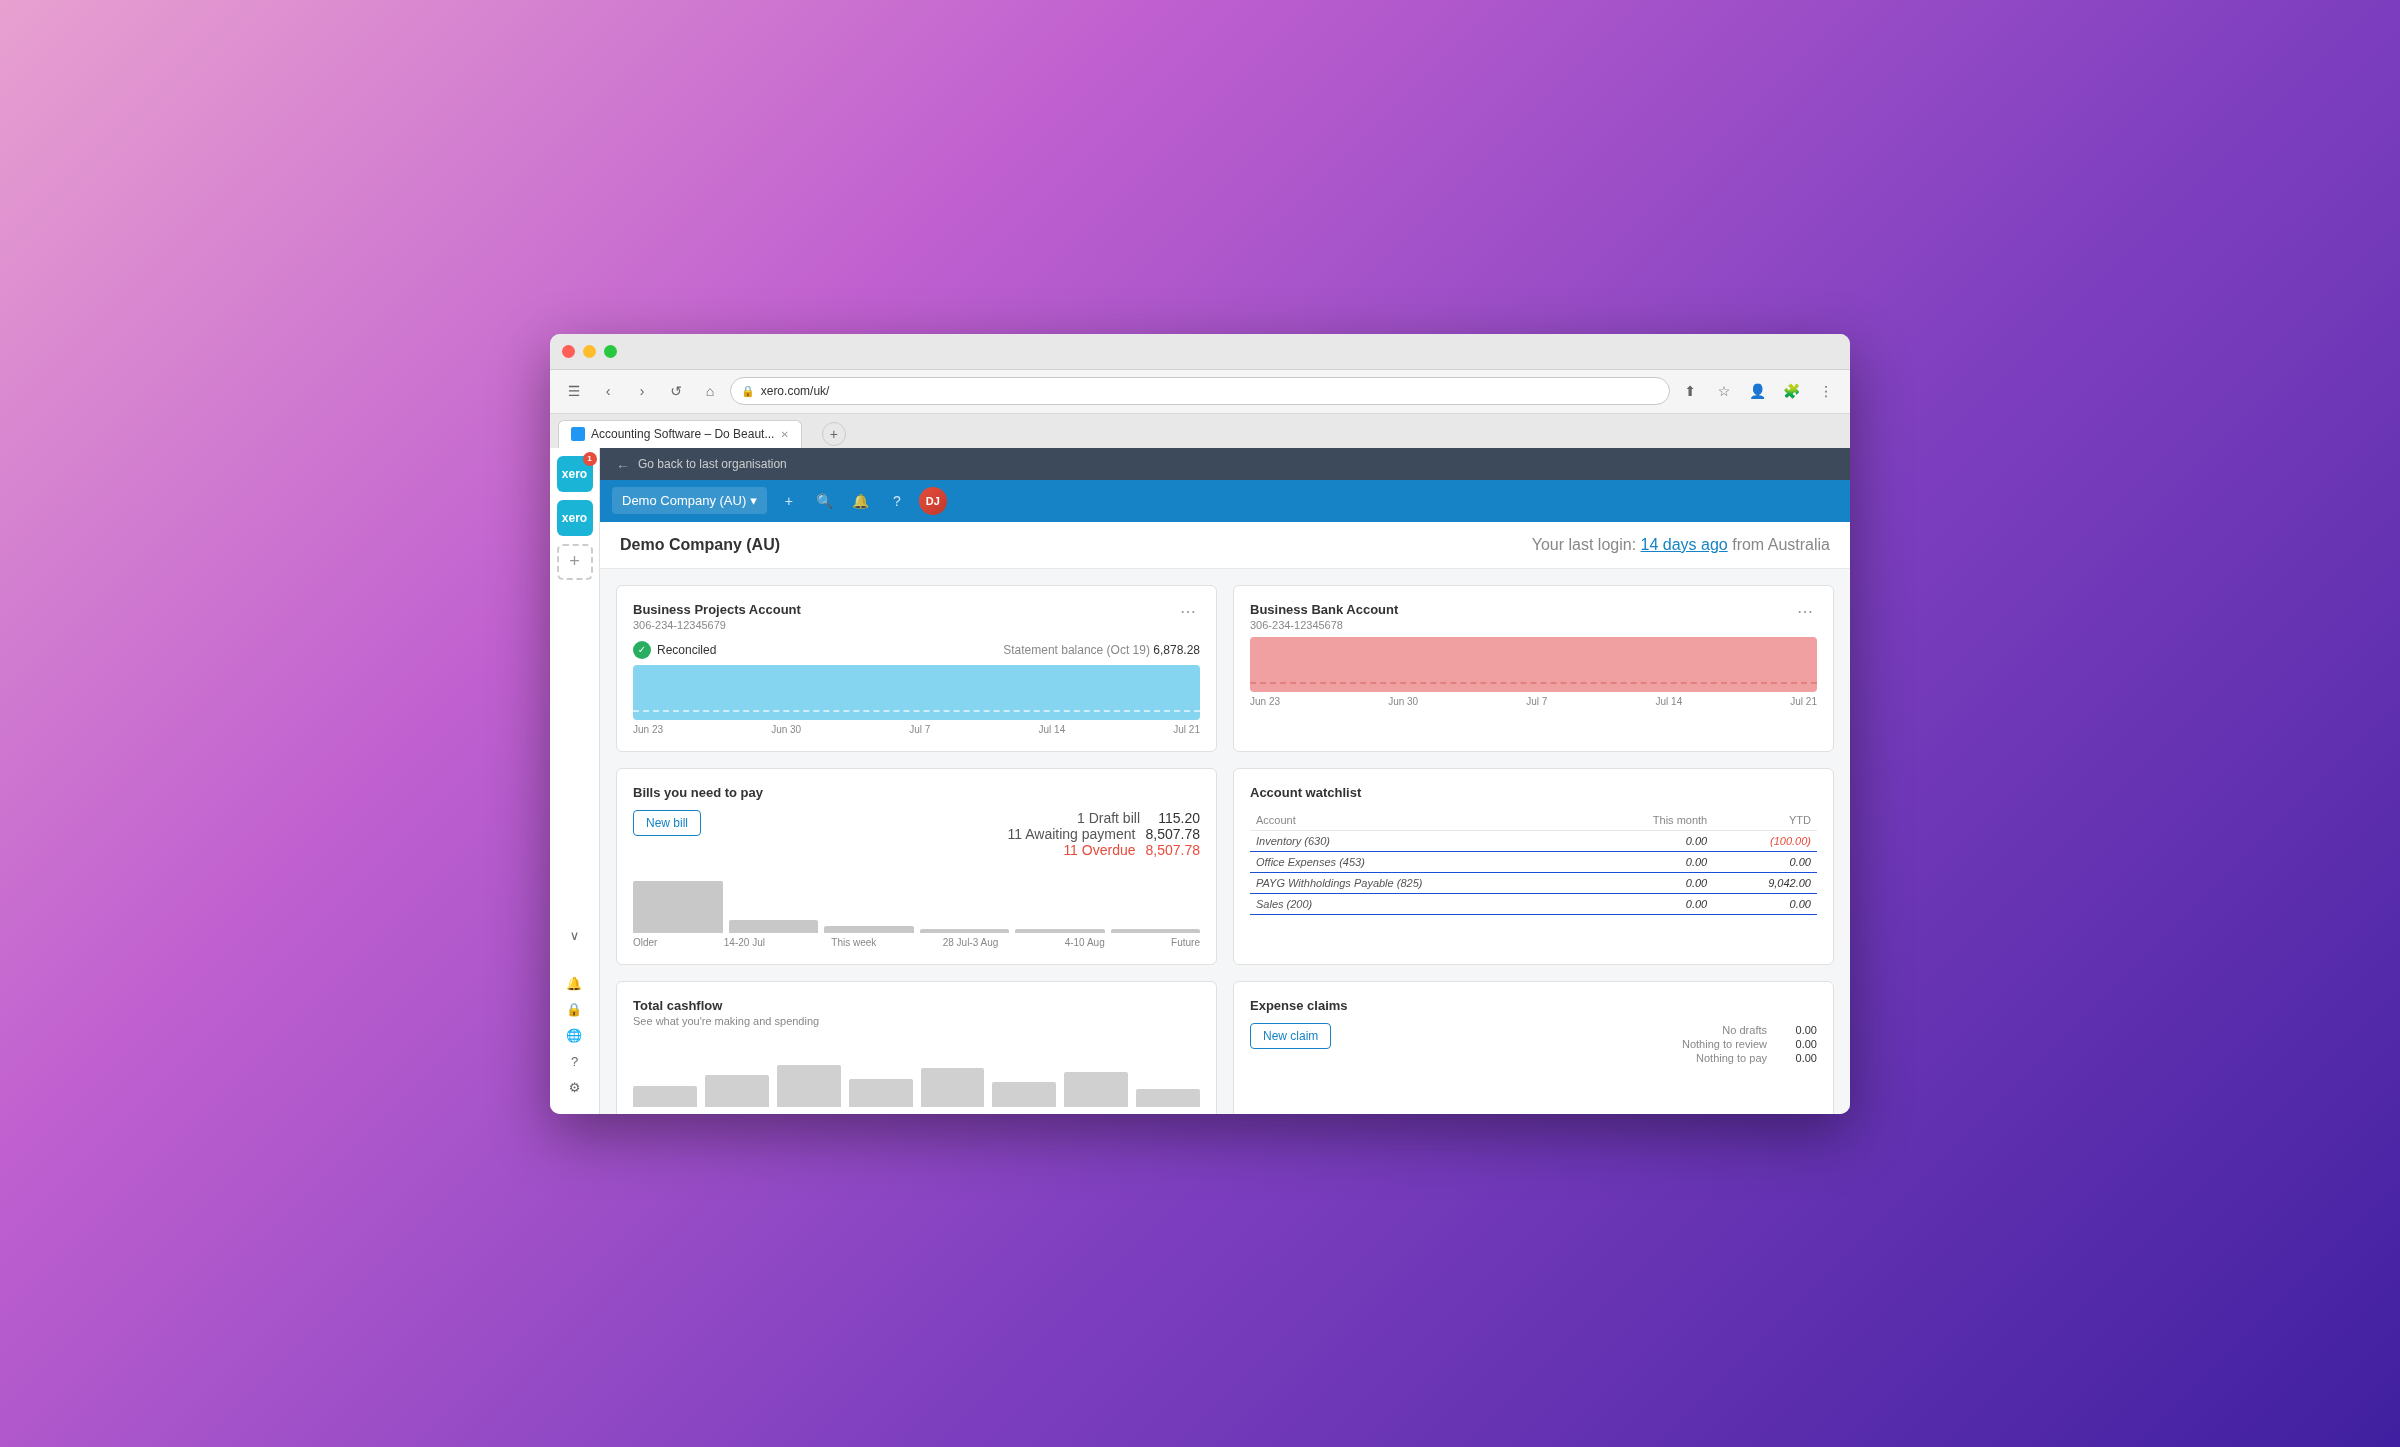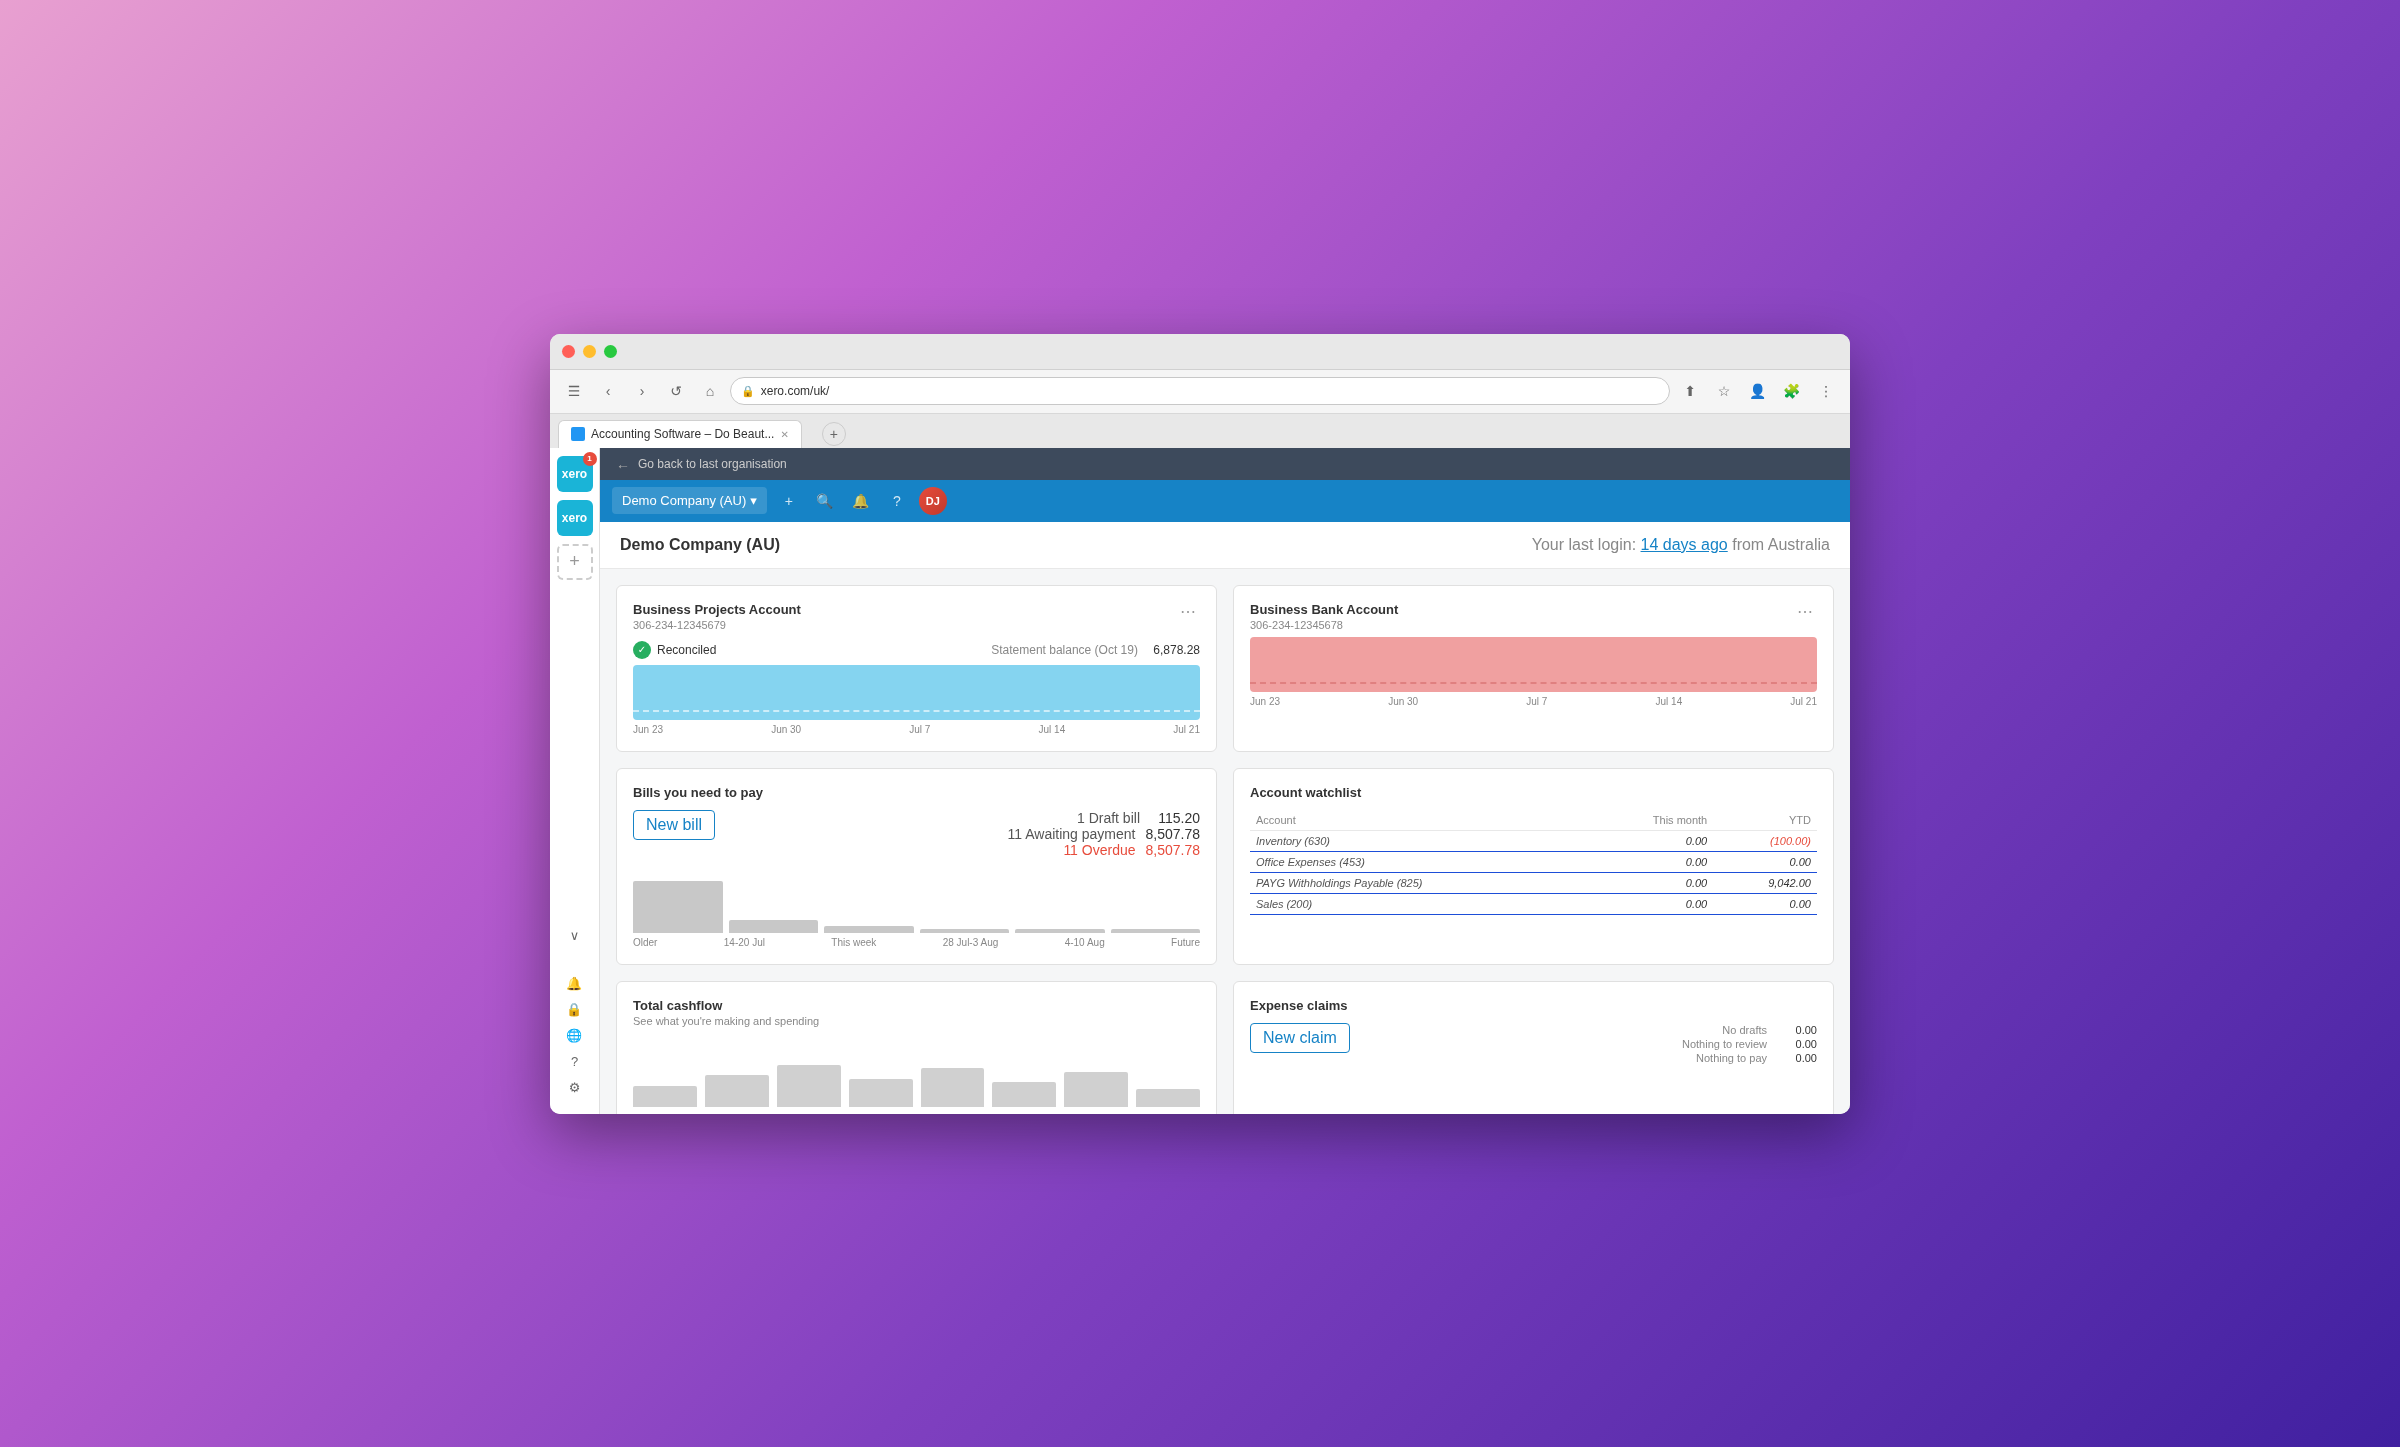--- a/index.html
+++ b/index.html
@@ -375,21 +375,21 @@
       align-items: flex-start;
       justify-content: space-between;
       margin: 10px 0;
     }
     .outline-btn {
       border: 1px solid #1683C6;
       background: #fff;
       color: #1683C6;
       border-radius: 4px;
       padding: 5px 12px;
-      font-size: 16px;
+      font-size: 12px;
       cursor: pointer;
     }
     .bills-summary {
       text-align: right;
       font-size: 14px;
     }
     .bills-row { display: flex; justify-content: flex-end; gap: 10px; color: #555; }
     .bills-row .amount { color: #333; min-width: 50px; text-align: right; }
     .overdue-row { color: #e74c3c; display: flex; justify-content: flex-end; gap: 10px; }
     .overdue-row .amount { color: #e74c3c; min-width: 50px; text-align: right; }
@@ -579,21 +579,21 @@
               </div>
               <button class="widget-menu-btn">⋯</button>
             </div>
             <div class="reconcile-section">
               <div class="reconcile-status">
                 <div class="check-circle">✓</div>
                 <span>Reconciled</span>
               </div>
               <div class="balance-info">
                 <span class="balance-label">Statement balance (Oct 19)</span>
-                <span class="balance-value" style="margin-left:12px;">6,878.28</span>
+                <span class="balance-value" style="margin-left:0;">6,878.28</span>
               </div>
             </div>
             <div class="chart-area-blue">
               <div class="chart-line-dots"></div>
             </div>
             <div class="chart-x-labels">
               <span>Jun 23</span>
               <span>Jun 30</span>
               <span>Jul 7</span>
               <span>Jul 14</span>

